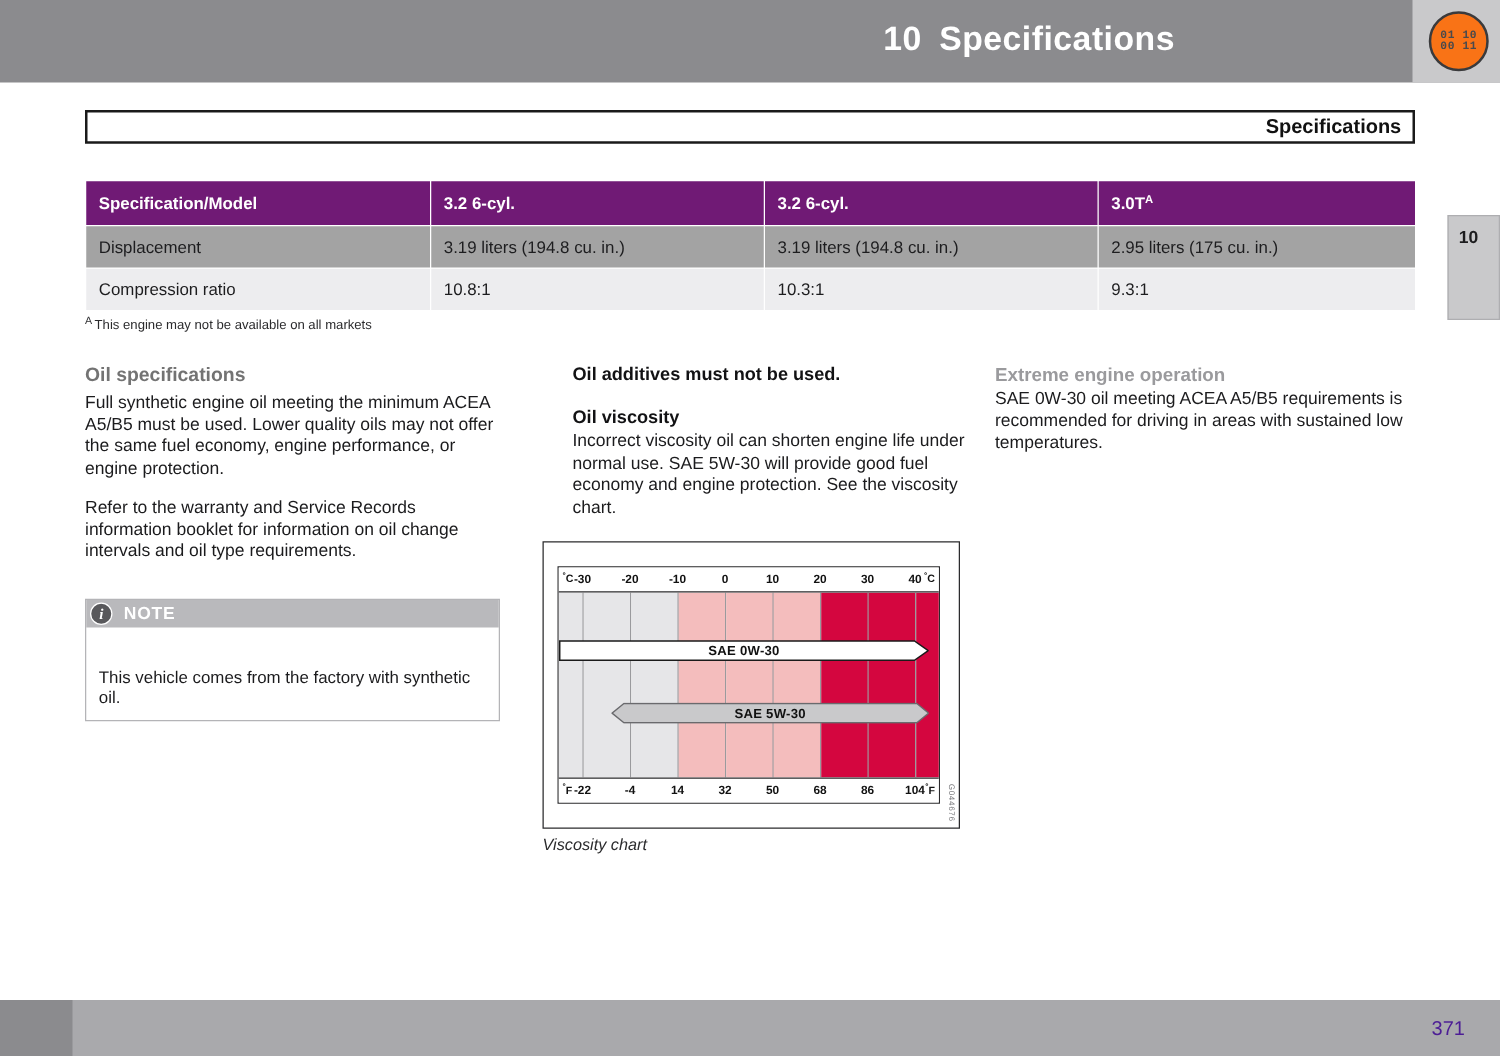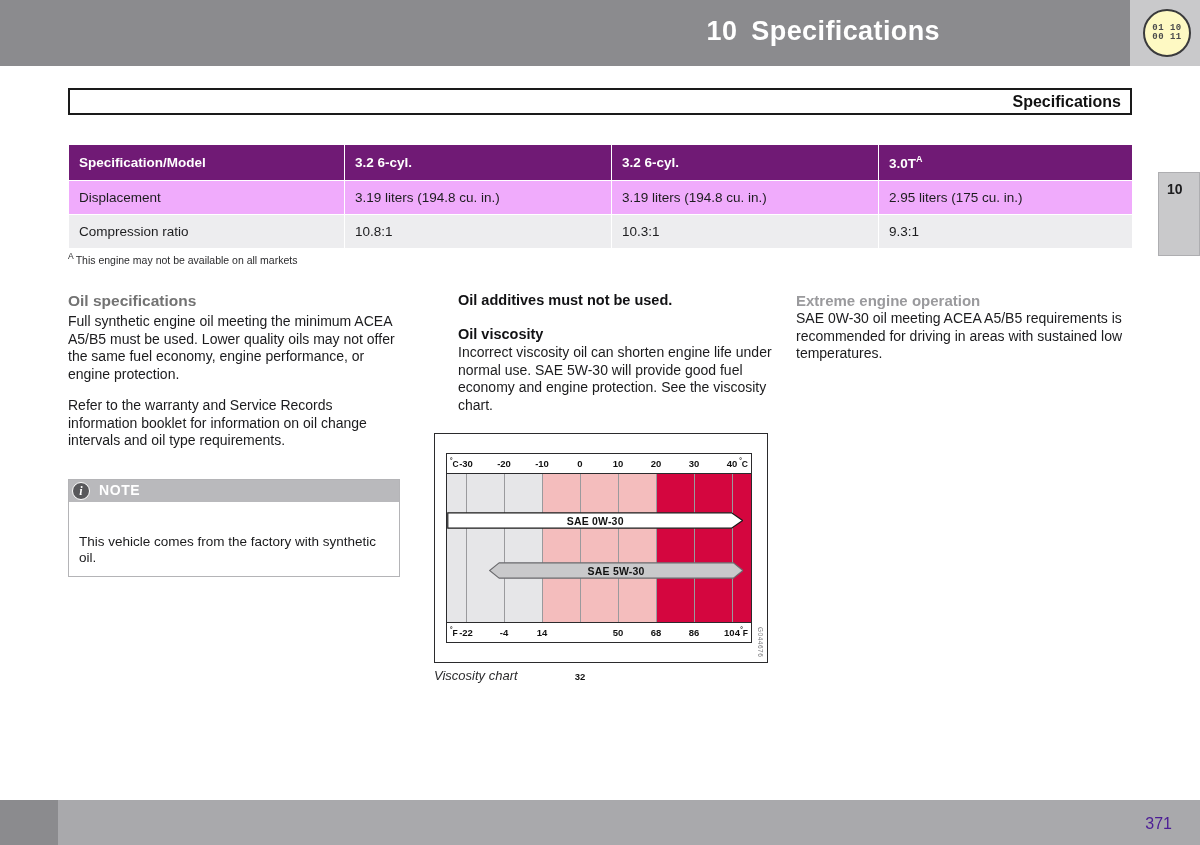--- a/index.html
+++ b/index.html
@@ -21,21 +21,21 @@
     white-space:nowrap;
   }
   .header-title .num{margin-right:14px;}
   .header-right-block{
     position:absolute;right:0;top:0;width:70px;height:66px;
     background:#c9c9cb;
   }
   .binary-badge{
     position:absolute;right:9px;top:9px;width:48px;height:48px;
     border-radius:50%;
-    background:#fef9c3;border:2px solid #3a3a3c;
+    background:#f97316;border:2px solid #3a3a3c;
     box-sizing:border-box;
     display:flex;flex-direction:column;align-items:center;justify-content:center;
     line-height:1.0;
   }
   .binary-badge span{
     font-size:9px;font-weight:bold;color:#4a4a4c;letter-spacing:.5px;
     font-family:"Liberation Mono",monospace;
   }
 
   
@@ -53,21 +53,21 @@
     position:absolute;left:68px;top:144px;width:1064px;
     border-collapse:separate;border-spacing:1px 1px;
     table-layout:fixed;
   }
   .spec-table th{
     background:#701a75;color:#ffffff;
     font-size:13.5px;font-weight:bold;text-align:left;
     padding:9px 10px;
   }
   .spec-table td{
-    background:#f0abfc;color:#1d1d1f;
+    background:#a3a3a3;color:#1d1d1f;
     font-size:13.5px;text-align:left;padding:9px 10px;
   }
   .spec-table tr.row-alt td{background:#ededef;}
   .spec-table col.c1{width:275px;}
   .spec-table col.c2{width:266px;}
   .spec-table col.c3{width:266px;}
   .spec-table col.c4{width:253px;}
   sup.fn{font-size:9px;vertical-align:super;}
 
   .footnote{
@@ -296,21 +296,21 @@
         </div>
     </div>
 
     <div class="axis-row bottom">
       <div class="unit-l"><span class="deg">°</span>F</div>
       <div class="unit-r"><span class="deg">°</span>F</div>
       <div id="fticks">
           <div class="tick" style="left: 6.25%;">-22</div>
           <div class="tick" style="left: 18.75%;">-4</div>
           <div class="tick" style="left: 31.25%;">14</div>
-          <div class="tick" style="left: 43.75%; margin-top: 44px;">32</div>
+          <div class="tick" style="left: 43.75%;">32</div>
           <div class="tick" style="left: 56.25%;">50</div>
           <div class="tick" style="left: 68.75%;">68</div>
           <div class="tick" style="left: 81.25%;">86</div>
           <div class="tick" style="left: 93.75%;">104</div>
         </div>
     </div>
 
     <div class="visc-bar" id="bar0" style="left: 0%; width: 97.5%; top: 58px;">
       <svg viewBox="0 0 300 17" preserveAspectRatio="none">
           <polygon id="poly0" points="0.8,0.8 288,0.8 299.2,8.5 288,16.2 0.8,16.2" fill="#ffffff" stroke="#1a1a1a" stroke-width="1.2"></polygon>

